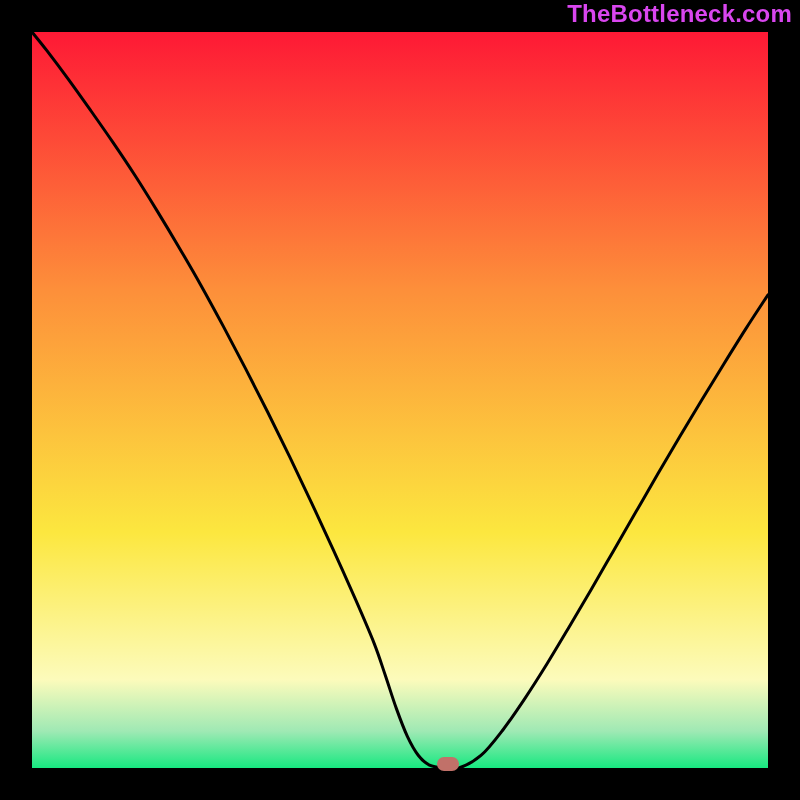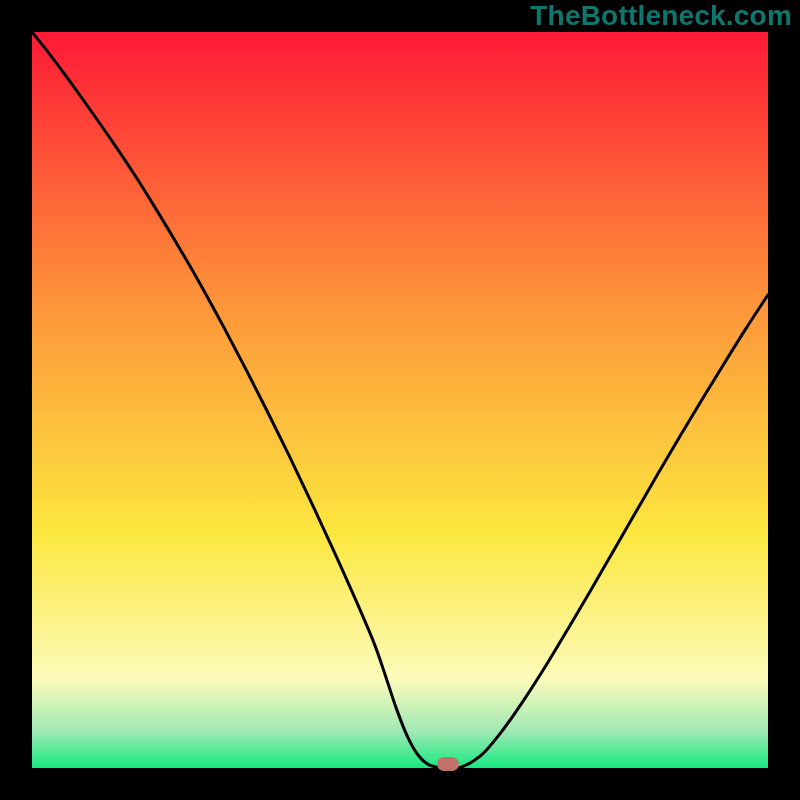--- a/index.html
+++ b/index.html
@@ -14,22 +14,22 @@
   .stage {
     position: relative;
     width: 800px;
     height: 800px;
     background: #000;
   }
   .watermark {
     position: absolute;
     top: 0;
     right: 8px;
-    color: #0f766e;
-    font-size: 28px;
+    color: #d946ef;
+    font-size: 24px;
     font-weight: 600;
     letter-spacing: 0.2px;
     user-select: none;
   }
   .plot-wrap {
     position: absolute;
     left: 32px;
     top: 32px;
     width: 736px;
     height: 736px;

